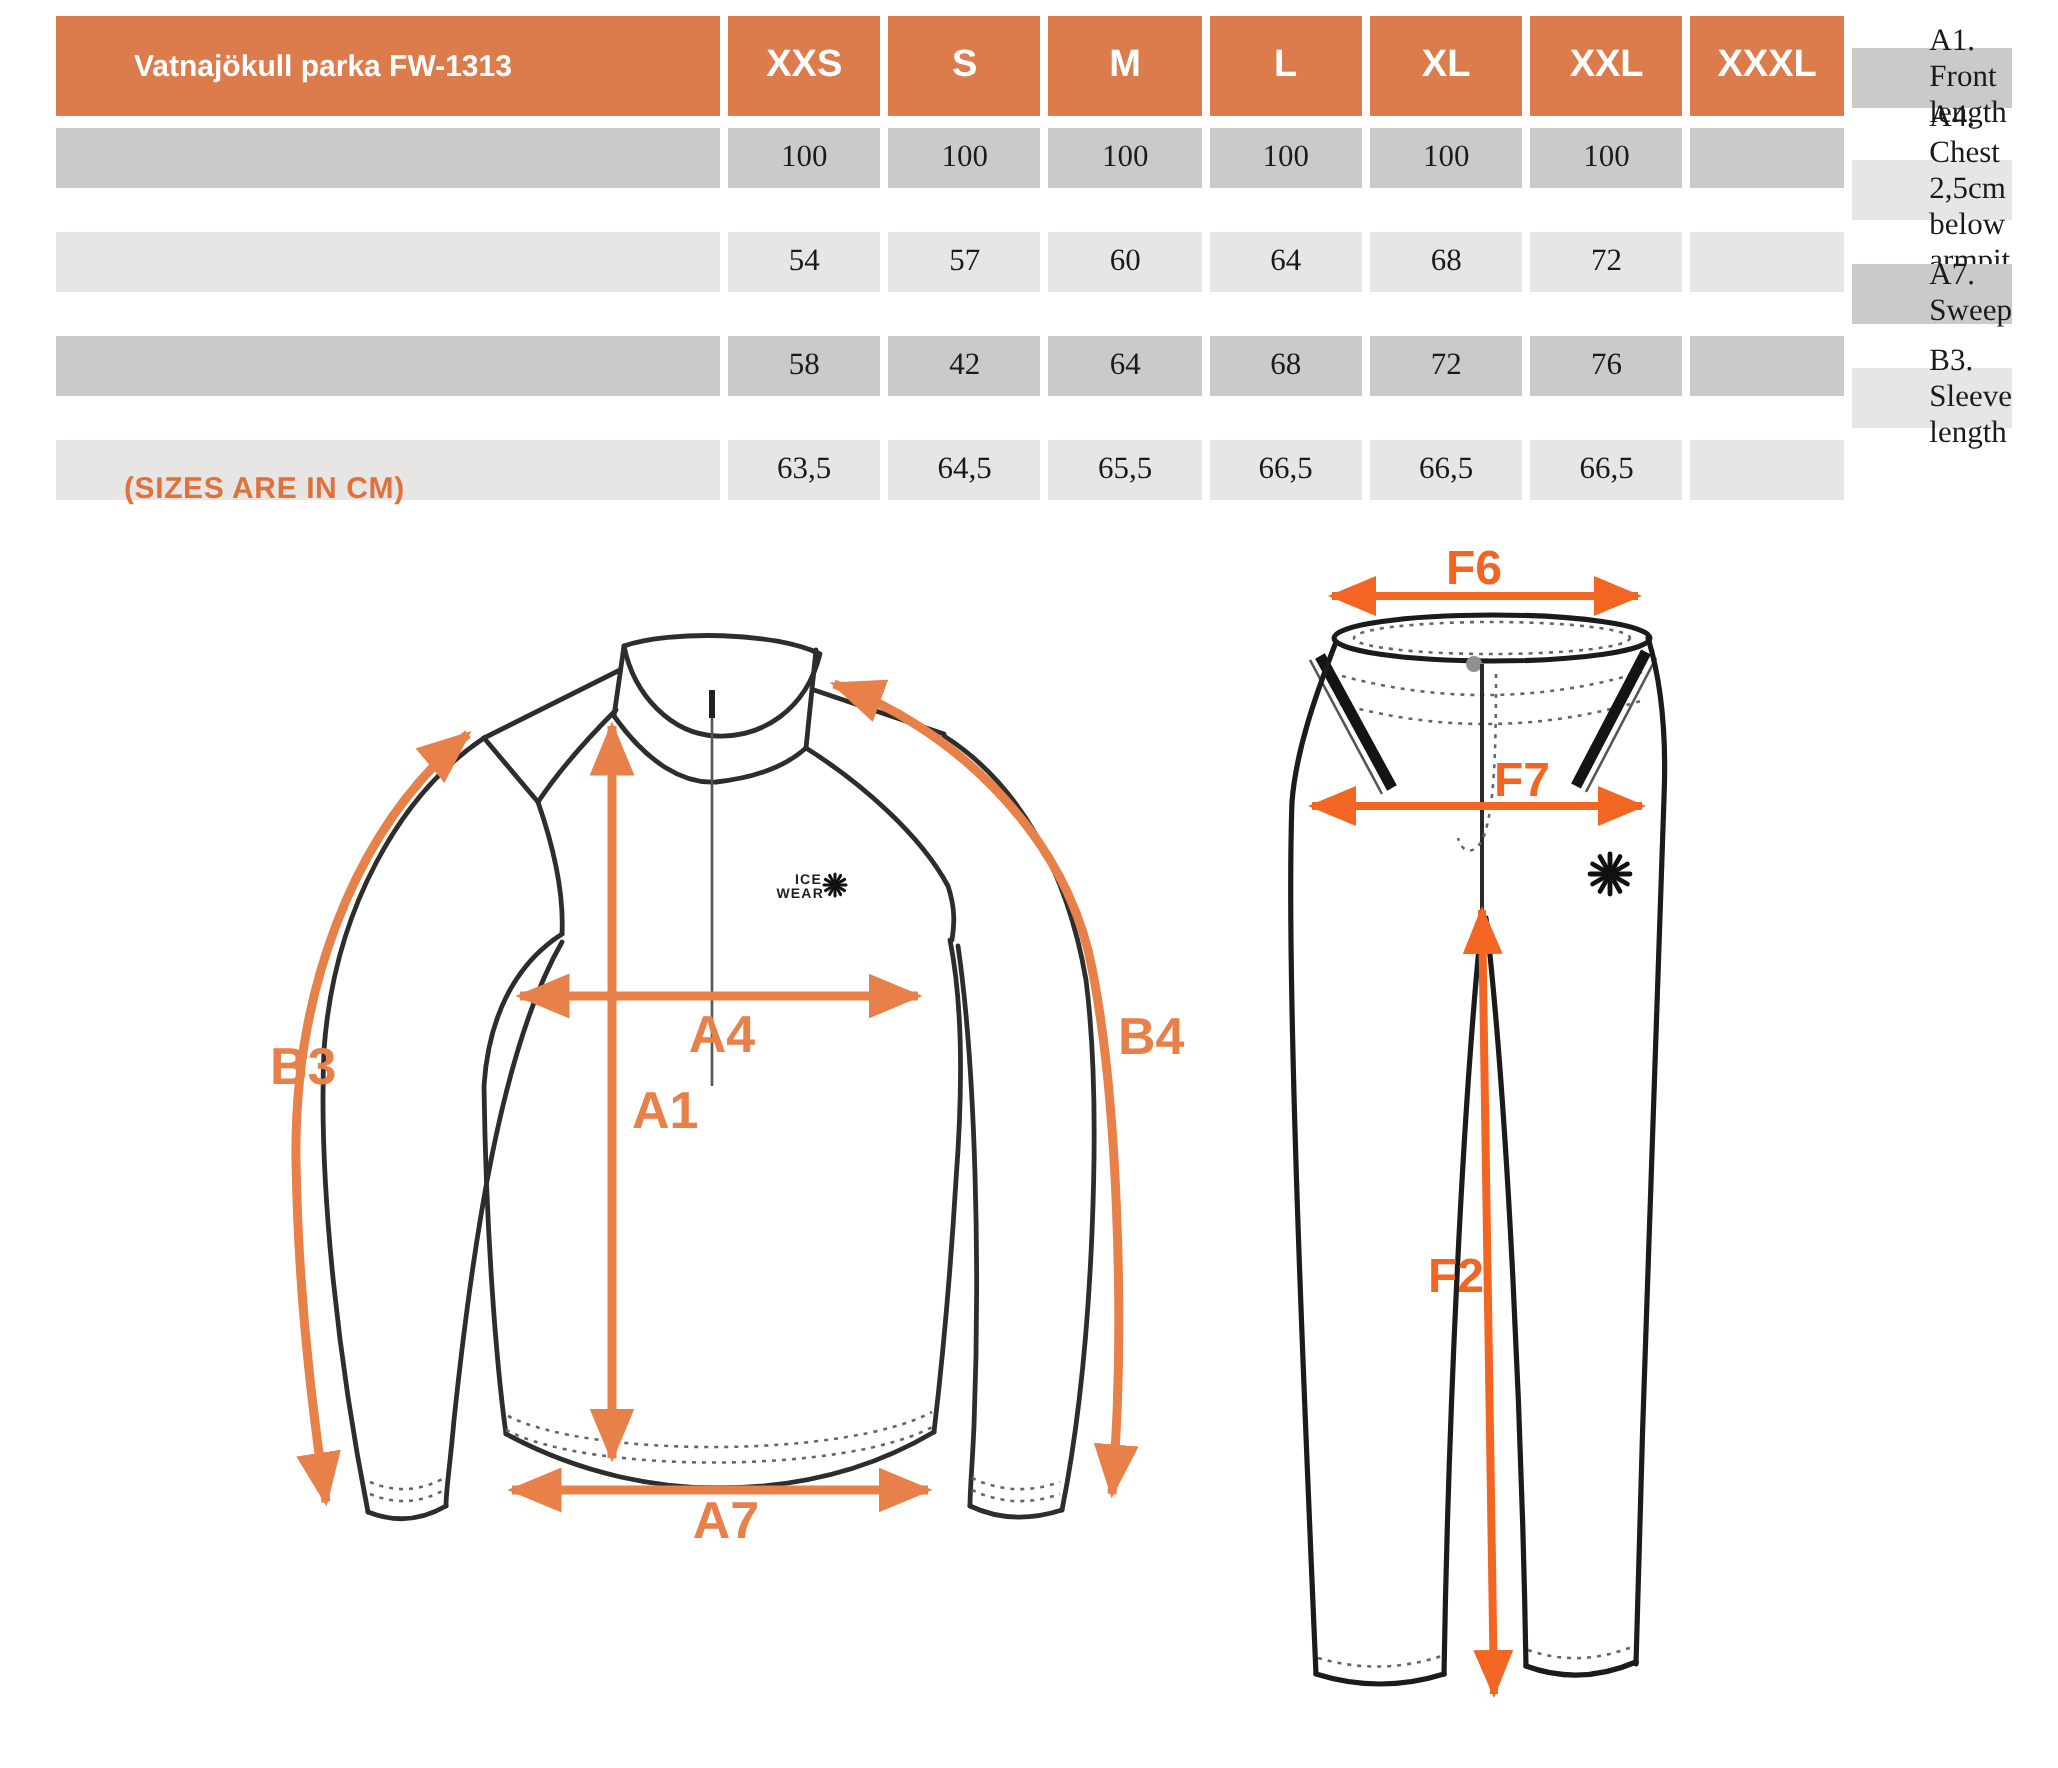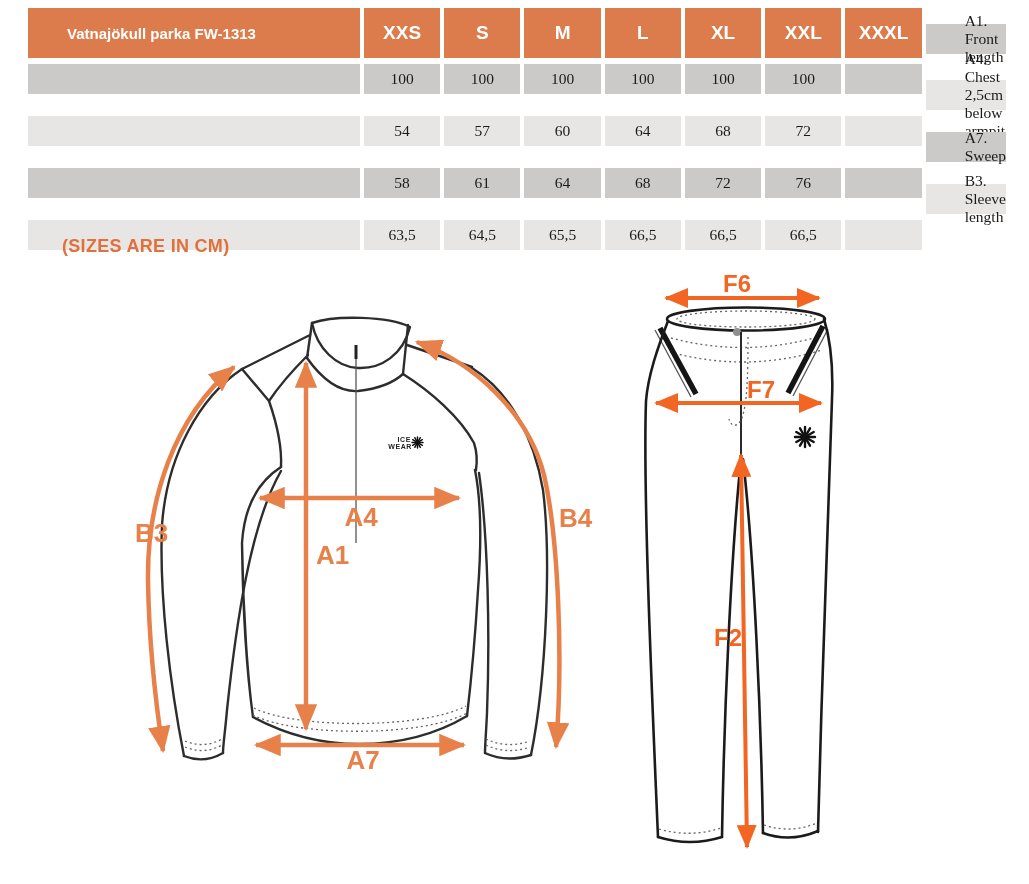--- a/index.html
+++ b/index.html
@@ -14,21 +14,21 @@
   .th{background:var(--header_bg,#DC7B4B);color:var(--header_text,#fff);
       height:50px;font-weight:bold;font-size:19px;}
   .th.title{justify-content:flex-start;padding-left:39px;font-size:15px;box-sizing:border-box;}
   .td{height:30px;font-family:"Liberation Serif",serif;font-size:15.5px;color:#1a1a1a;}
   .td.label{justify-content:flex-start;padding-left:39px;box-sizing:border-box;margin-top:16px;}
   .r-dark{background:var(--row_dark,#CBCAC8);}
   .r-light{background:var(--row_light,#E7E6E4);}
 
   
   .note{position:absolute;left:62px;top:236px;color:var(--note_text,#E0703C);
-        font-size:18px;font-weight:600;letter-spacing:.3px;}
+        font-size:15px;font-weight:600;letter-spacing:.3px;}
 
   
   svg.diagram{position:absolute;}
   .ln{stroke:#2d2d2d;stroke-width:2.4;fill:none;stroke-linejoin:round;stroke-linecap:round;}
   .ln-thin{stroke:#555;stroke-width:1.3;fill:none;}
   .dash{stroke:#666;stroke-width:1.3;fill:none;stroke-dasharray:2 3;}
   .pln{stroke:#1b1b1b;stroke-width:2.6;fill:none;stroke-linejoin:round;stroke-linecap:round;}
   .pkt{stroke:#141414;stroke-width:5.5;fill:none;}
   .flk{stroke:#111;stroke-linecap:round;fill:none;}
   .arrow-s{stroke:var(--shirt_arrow,#E88049);stroke-width:4.5;fill:none;}
@@ -68,21 +68,21 @@
   <div class="cell td r-light">57</div>
   <div class="cell td r-light">60</div>
   <div class="cell td r-light">64</div>
   <div class="cell td r-light">68</div>
   <div class="cell td r-light">72</div>
   <div class="cell td r-light"></div>
 
   <div class="cell td label r-dark">A7. Sweep</div>
   <div class="cell td r-dark"></div>
   <div class="cell td r-dark">58</div>
-  <div class="cell td r-dark">61</div>
+  <div class="cell td r-dark">42</div>
   <div class="cell td r-dark">64</div>
   <div class="cell td r-dark">68</div>
   <div class="cell td r-dark">72</div>
   <div class="cell td r-dark">76</div>
   <div class="cell td r-dark"></div>
 
   <div class="cell td label r-light">B3. Sleeve length</div>
   <div class="cell td r-light"></div>
   <div class="cell td r-light">63,5</div>
   <div class="cell td r-light">64,5</div>

